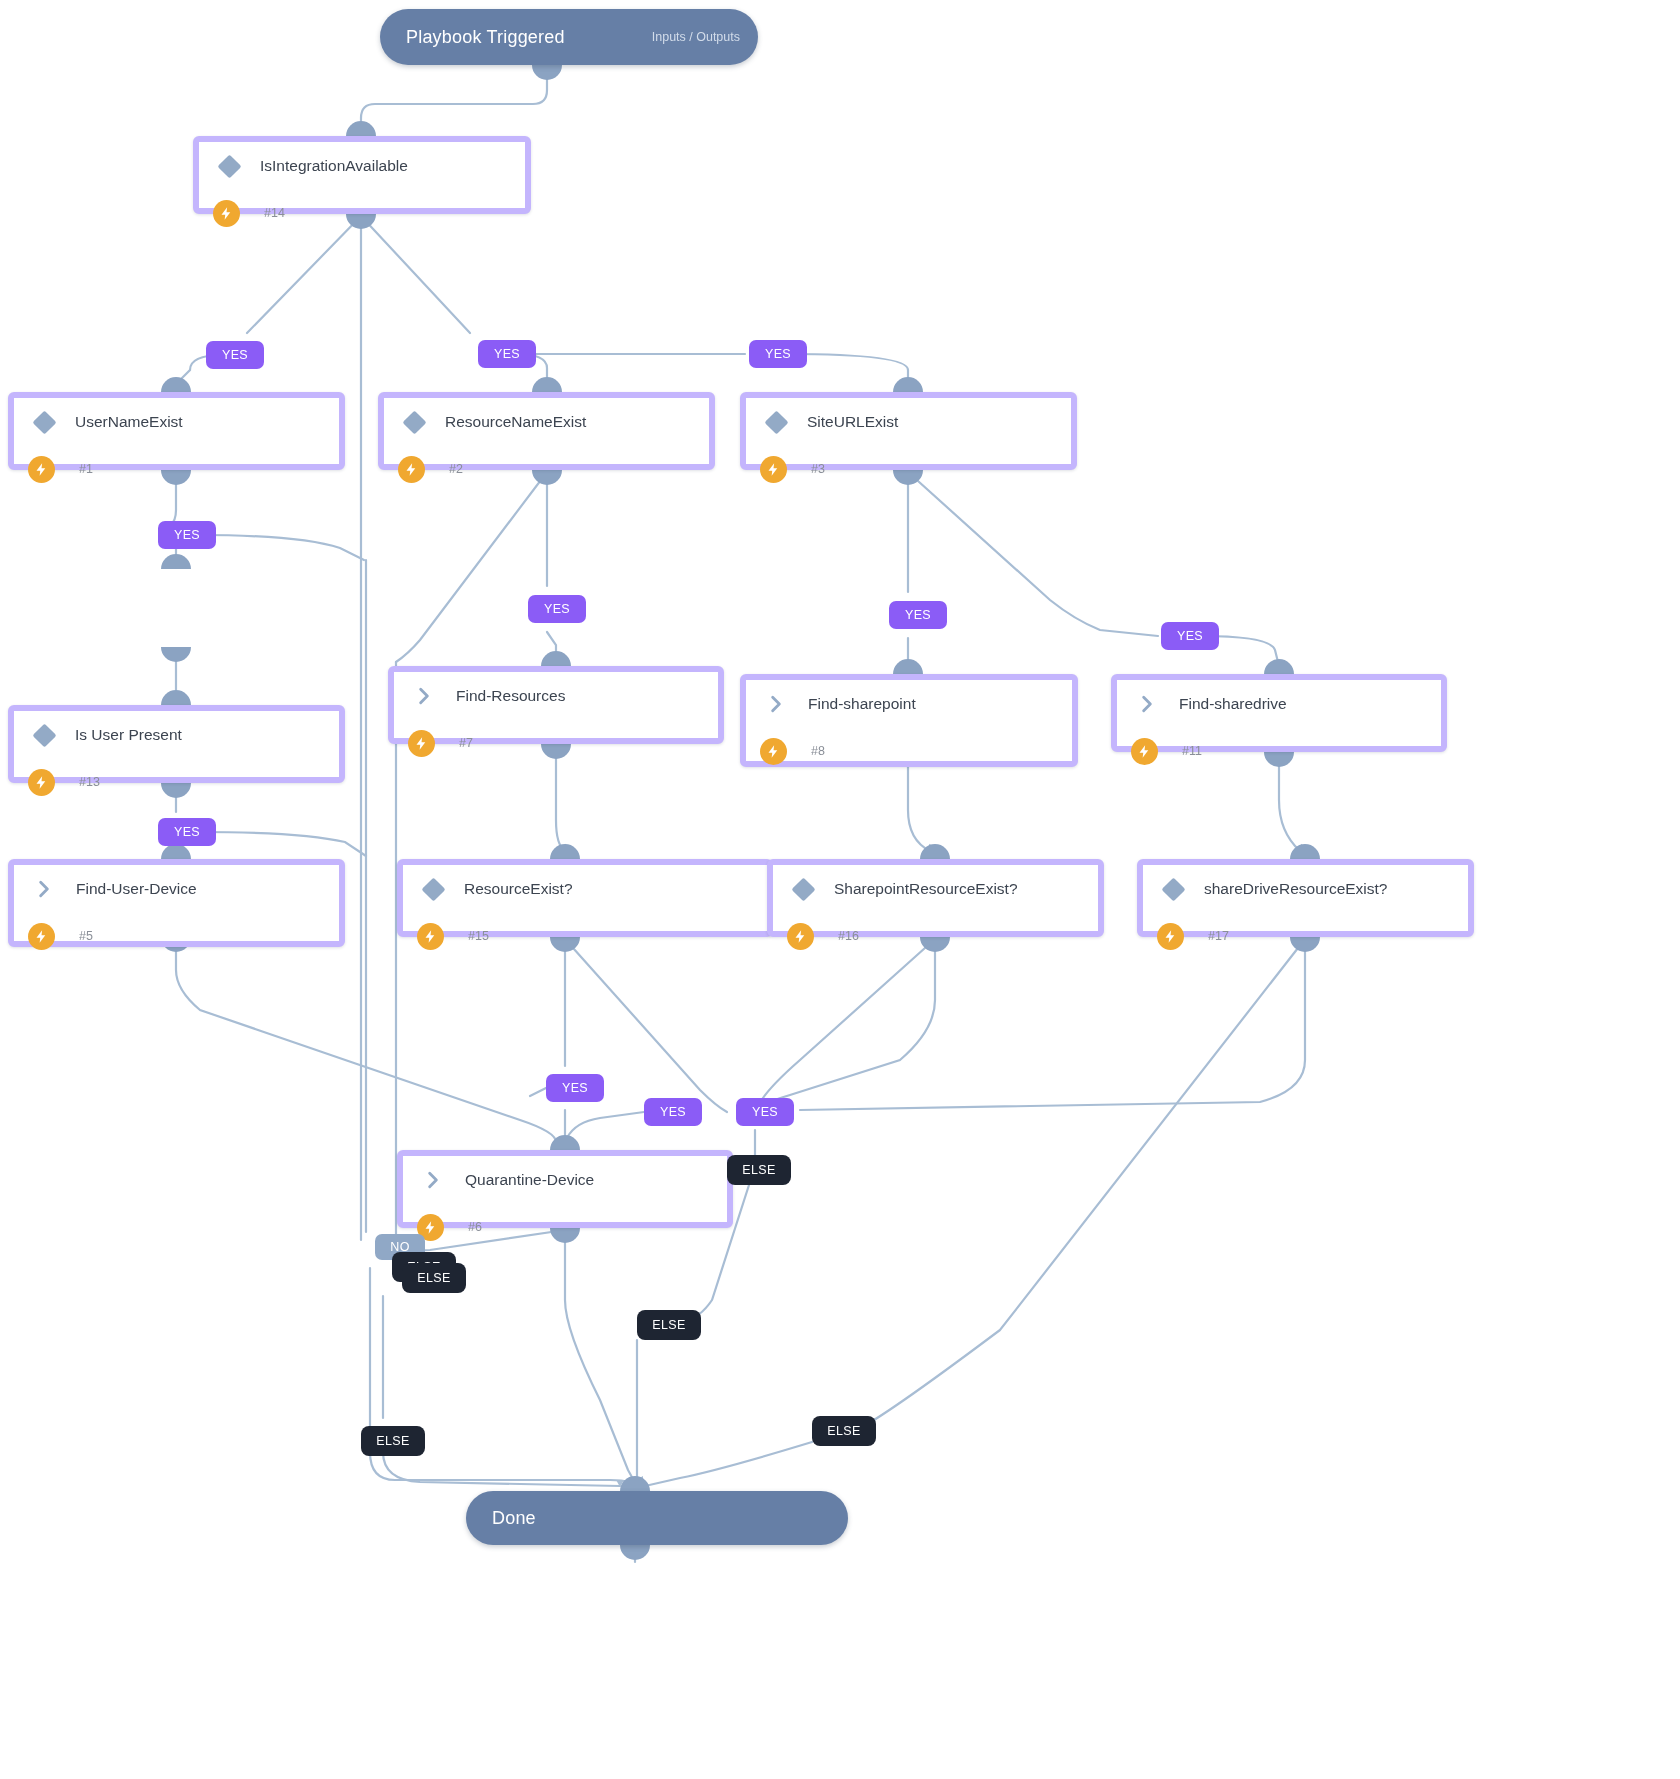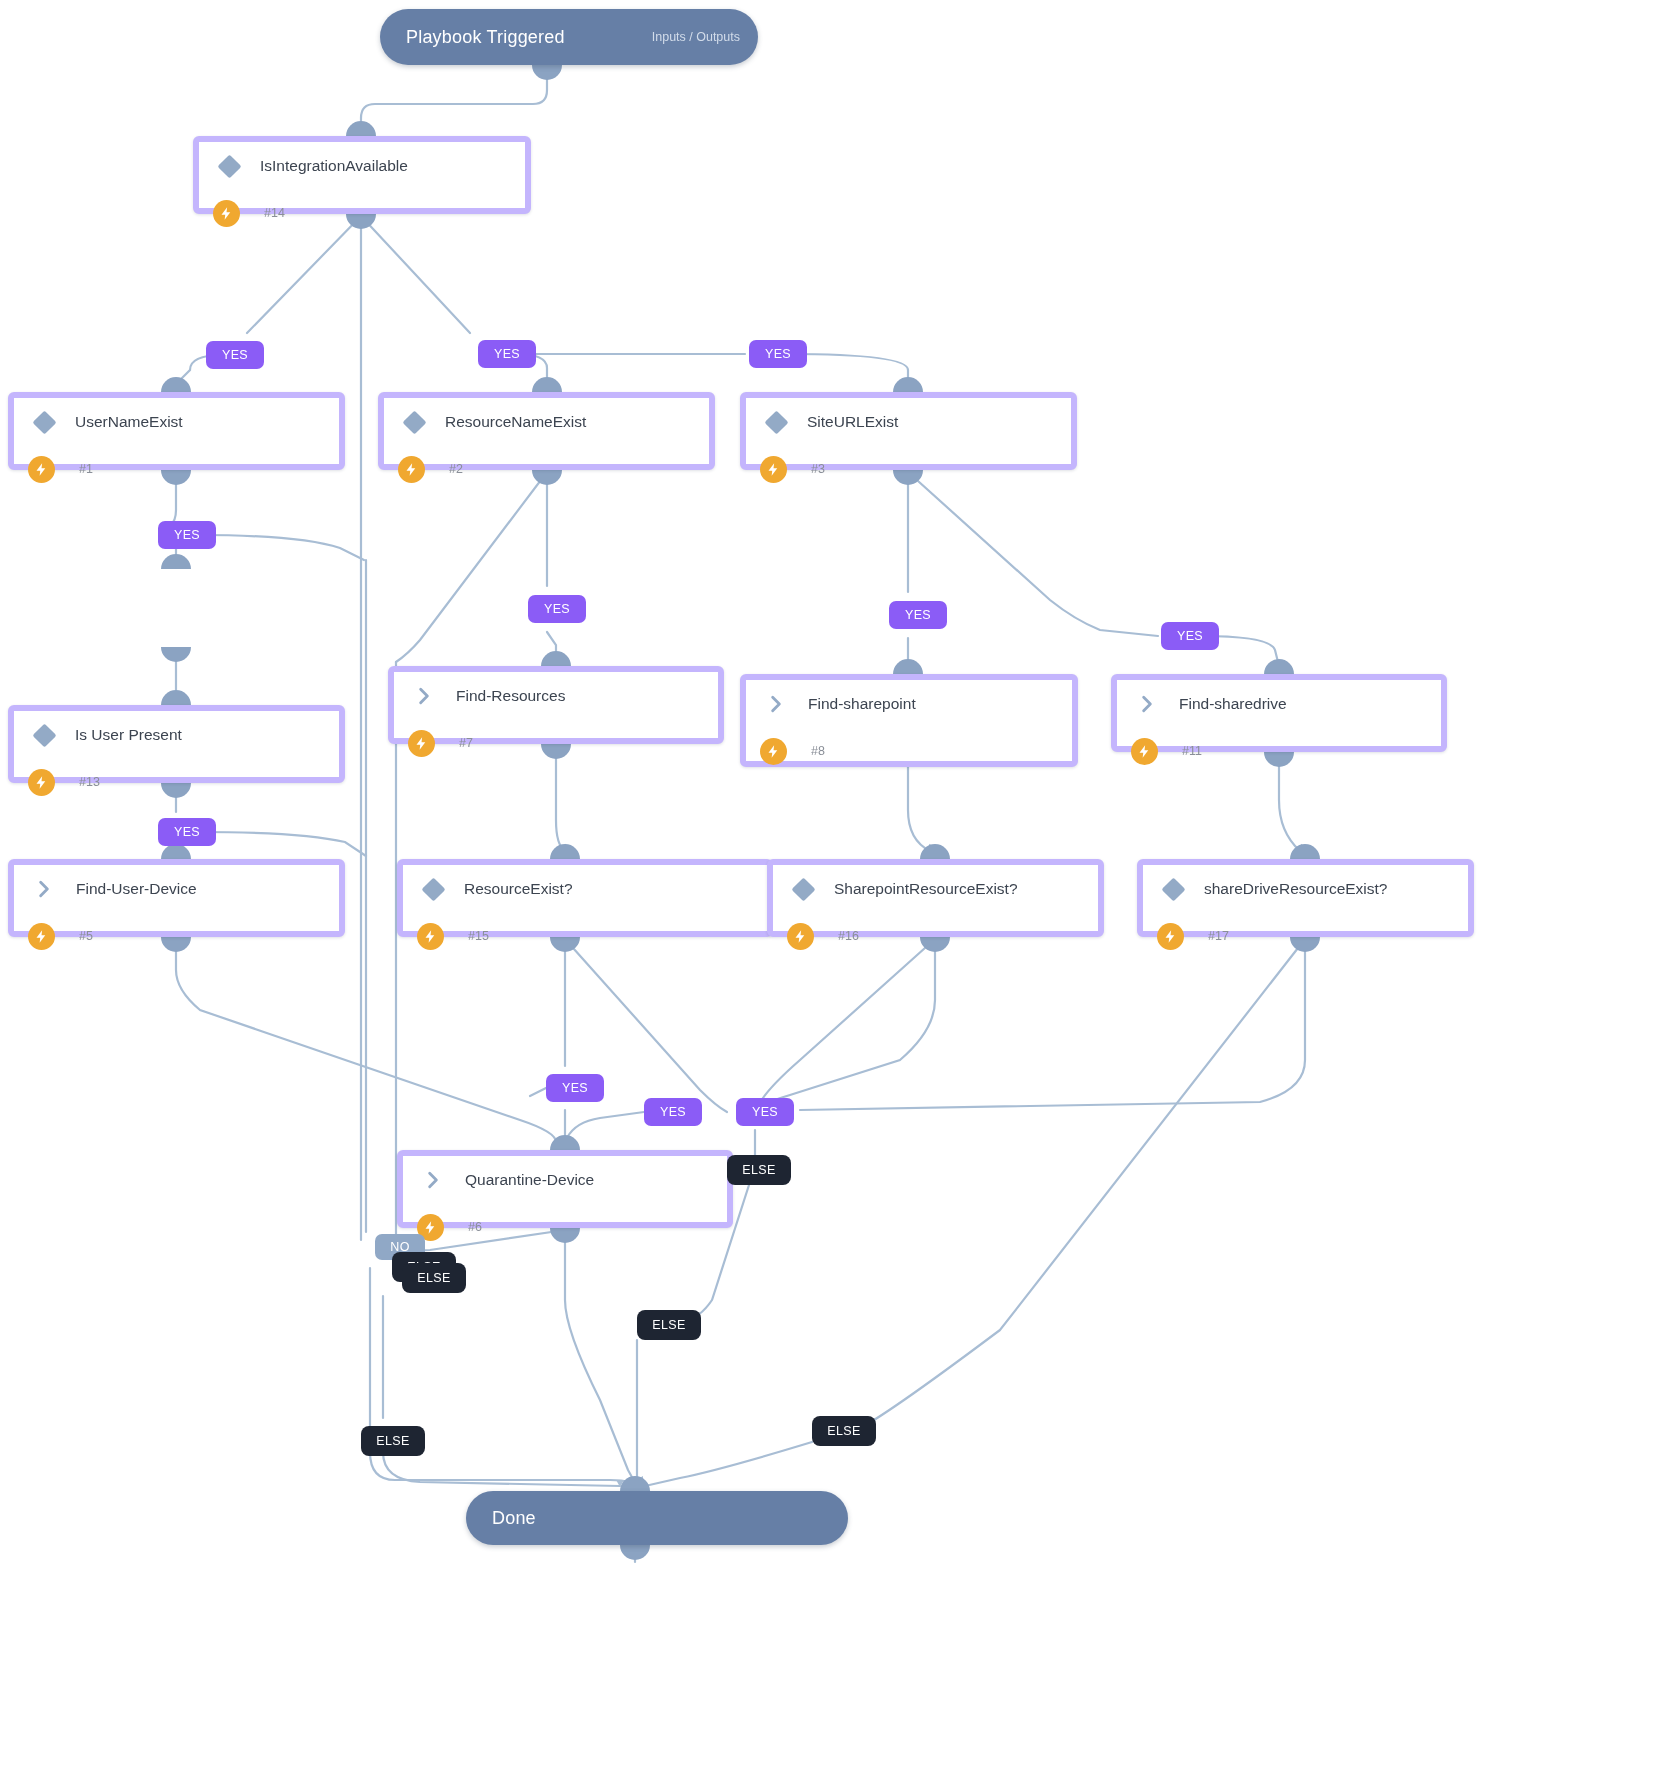--- a/index.html
+++ b/index.html
@@ -246,21 +246,21 @@
     <div class="row2">
       <span class="bolt">
         <svg width="15" height="15" viewBox="0 0 24 24">
             <path d="M13 2 L4 14 h6 l-1 8 9-12 h-6 z" fill="#ffffff"></path>
           </svg>
       </span>
       <span class="num">#13</span>
     </div>
   </div>
 
-  <div class="card" style="left:8px;top:859px;width:337px;height:78px;">
+  <div class="card" style="left:8px;top:859px;width:337px;height:88px;">
     <div class="row1">
       <svg class="gly-chevron" viewBox="0 0 24 24">
         <path d="M8 4 L16 12 L8 20" fill="none" stroke="#93aac6" stroke-width="3.4" stroke-linecap="round" stroke-linejoin="round"></path>
       </svg>
       <span class="label">Find-User-Device</span>
     </div>
     <div class="row2">
       <span class="bolt">
         <svg width="15" height="15" viewBox="0 0 24 24">
             <path d="M13 2 L4 14 h6 l-1 8 9-12 h-6 z" fill="#ffffff"></path>

